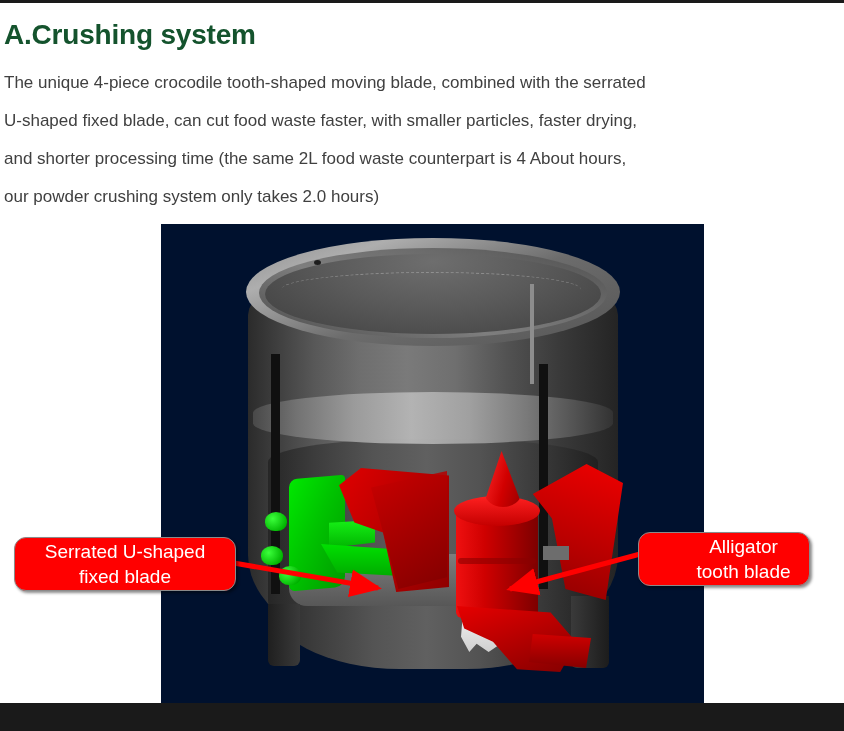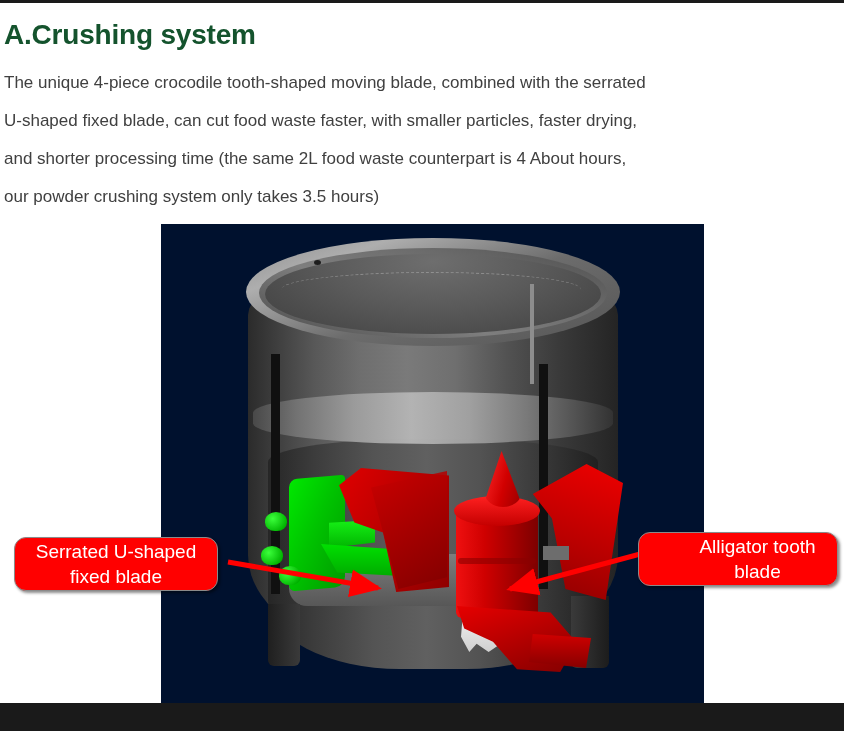--- a/index.html
+++ b/index.html
@@ -378,36 +378,36 @@
     box-sizing: border-box;
     display: flex;
     align-items: center;
     justify-content: center;
     text-align: center;
     font-size: 19px;
     line-height: 25px;
     box-shadow: 2px 2px 3px rgba(0,0,0,.45);
     padding: 2px 8px;
   }
-  .callout-left  { left: 14px;  top: 537px; width: 204px; height: 54px; }
-  .callout-right { left: 638px; top: 532px; width: 200px; height: 54px; padding-left: 47px; }
+  .callout-left  { left: 14px;  top: 537px; width: 222px; height: 54px; }
+  .callout-right { left: 638px; top: 532px; width: 172px; height: 54px; padding-left: 47px; }
 </style>
 </head>
 <body>
 
 <div class="top-strip"></div>
 <div class="bottom-strip"></div>
 
 <div class="heading">A.Crushing system</div>
 
 <div class="body-copy">
   <p>The unique 4-piece crocodile tooth-shaped moving blade, combined with the serrated</p>
   <p>U-shaped fixed blade, can cut food waste faster, with smaller particles, faster drying,</p>
   <p>and shorter processing time (the same 2L food waste counterpart is 4 About hours,</p>
-  <p>our powder crushing system only takes 3.5 hours)</p>
+  <p>our powder crushing system only takes 2.0 hours)</p>
 </div>
 
 <div class="render-panel">
   <div class="scene">
 
     <div class="bowl-body"></div>
     <div class="bowl-taper"></div>
     <div class="bowl-band"></div>
     <div class="slot left"></div>
     <div class="slot right"></div>

